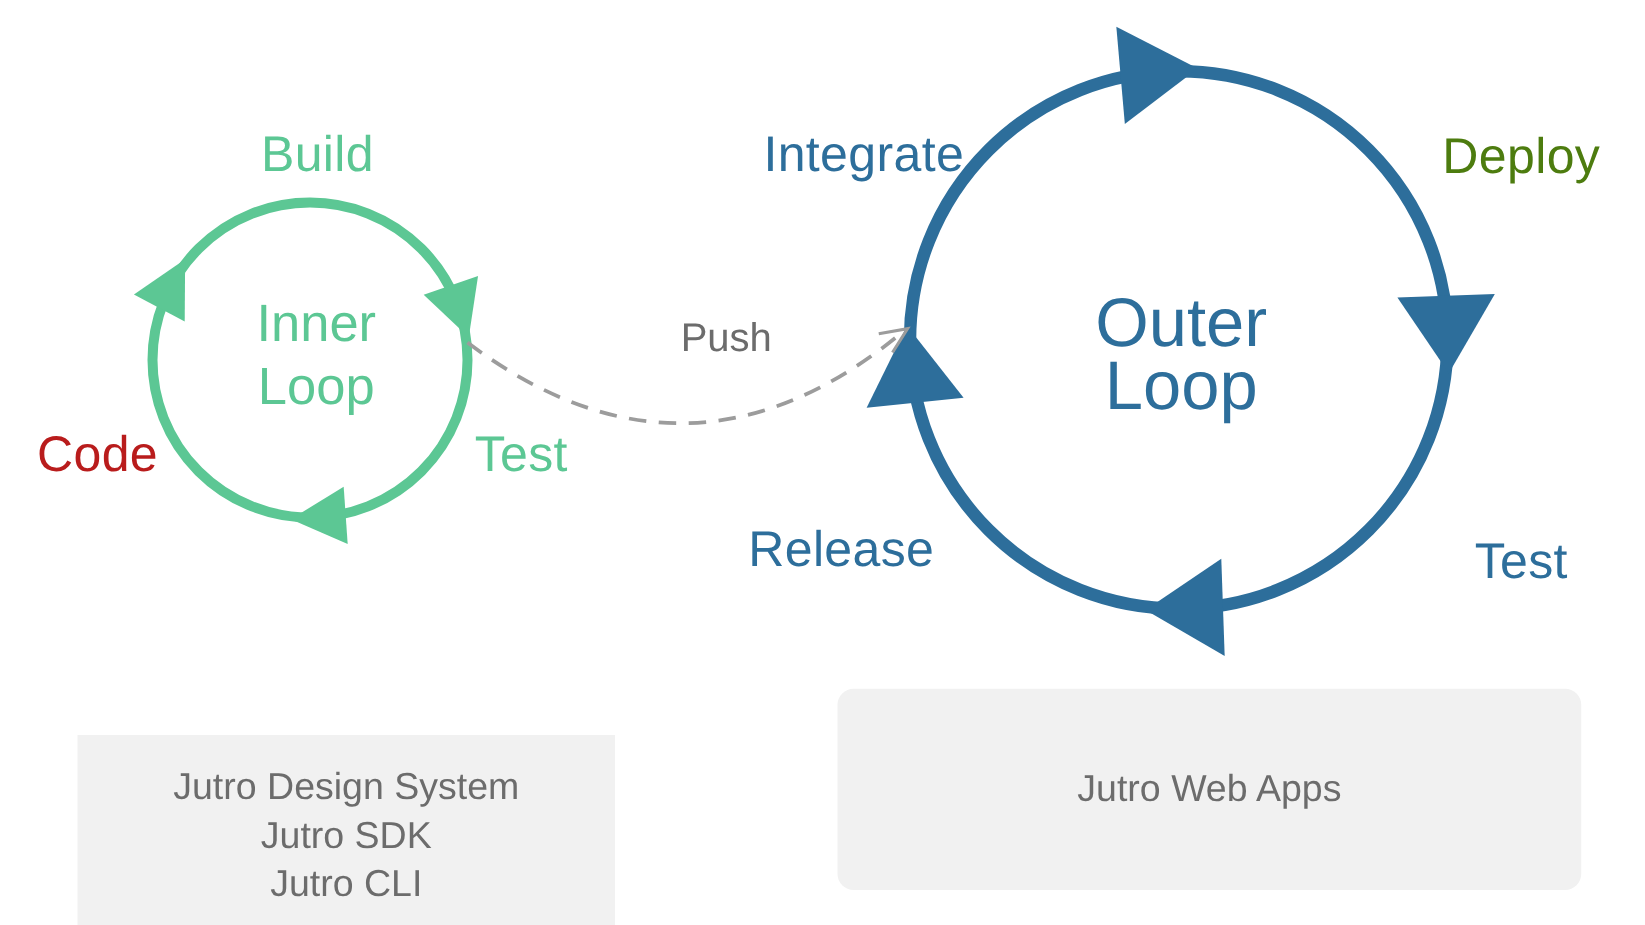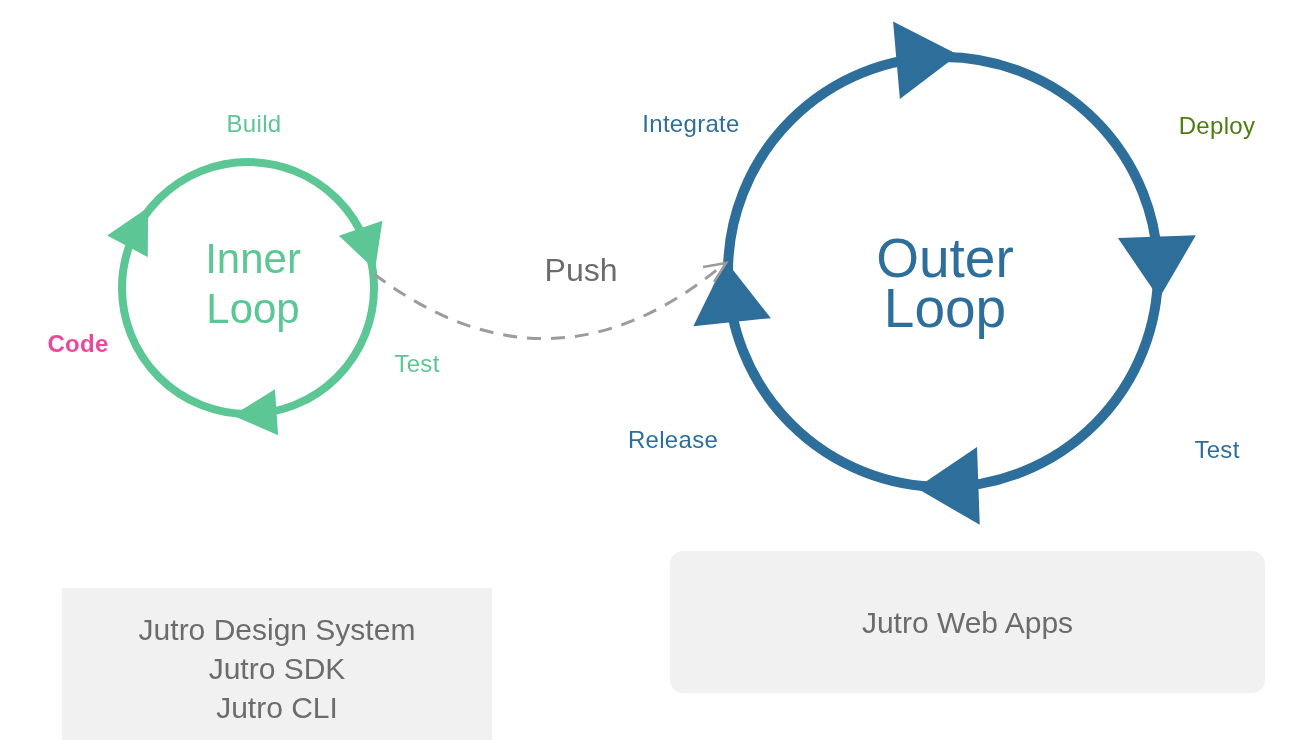--- a/index.html
+++ b/index.html
@@ -12,21 +12,21 @@
     font-family: "Liberation Sans", "DejaVu Sans", sans-serif;
   }
   #diagram-svg {
     position: absolute;
     left: 0; top: 0;
     width: 1316px; height: 740px;
   }
   .stage-label {
     position: absolute;
     transform: translate(-50%, -50%);
-    font-size: 24px;
+    font-size: 40px;
     white-space: nowrap;
     letter-spacing: 0.3px;
   }
   .push-label {
     position: absolute;
     transform: translate(-50%, -50%);
     font-size: 32px;
     white-space: nowrap;
   }
   .loop-title {
@@ -43,21 +43,21 @@
     position: absolute;
     display: flex;
     flex-direction: column;
     align-items: center;
     justify-content: center;
     text-align: center;
     font-size: 30px;
     line-height: 39px;
   }
   .box-inner { left: 62px;  top: 588px; width: 430px; height: 161px; }
-  .box-outer { left: 670px; top: 551px; width: 595px; height: 142px; border-radius: 13px; }
+  .box-outer { left: 670px; top: 551px; width: 595px; height: 161px; border-radius: 13px; }
 </style>
 </head>
 <body>
 
 <div class="canvas">
 
   <svg id="diagram-svg" viewBox="0 0 1316 740" xmlns="http://www.w3.org/2000/svg">
       <circle cx="248" cy="288" r="126" fill="none" stroke="#5CC794" stroke-width="8"></circle>
       <polygon points="148.1098151191938,207.4792513417917 107.14527172085927,235.53109948350897 147.76086099236989,257.12679137166" fill="#5CC794"></polygon>
       <polygon points="375.01408986337714,269.85996206790173 382.4360183060465,220.7690771890172 338.94216382847793,235.74521229404638" fill="#5CC794"></polygon>
@@ -65,21 +65,21 @@
       <circle cx="943" cy="272" r="215" fill="none" stroke="#2D6E9B" stroke-width="10"></circle>
       <polygon points="958.231754514182,54.846129082579566 893.0686092653351,21.3981919073563 899.8667571996524,99.10137835851245" fill="#2D6E9B"></polygon>
       <polygon points="1159.059100646661,298.57583541031346 1195.8715741048504,235.25252376373197 1117.919089597361,237.97468450652707" fill="#2D6E9B"></polygon>
       <polygon points="916.4241645896866,488.0591006466609 979.7474762362681,524.8715741048505 977.025315493473,446.9190895973611" fill="#2D6E9B"></polygon>
       <polygon points="725.6133718983942,260.5604229704874 693.307782701626,326.29739055075885 770.8804905403514,318.1441704158819" fill="#2D6E9B"></polygon>
       <path d="M 374 274 Q 552 408 724 264" fill="none" stroke="#9C9C9C" stroke-width="3" stroke-dasharray="14 10"></path>
       <path d="M 714 282 L 726 263 L 703 267" fill="none" stroke="#9C9C9C" stroke-width="2.5" stroke-linejoin="miter"></path>
     </svg>
 
   <div class="stage-label" style="left: 254px; top: 124px; color: rgb(92, 199, 148);">Build</div>
-  <div class="stage-label" style="left: 78px; top: 344px; color: #ec4899; font-weight: bold;">Code</div>
+  <div class="stage-label" style="left: 78px; top: 364px; color: #b91c1c;">Code</div>
   <div class="stage-label" style="left: 417px; top: 364px; color: rgb(92, 199, 148);">Test</div>
 
   <div class="loop-title inner-title" style="left: 253px; top: 284px; color: rgb(92, 199, 148);">
     <div>Inner</div>
     <div>Loop</div>
   </div>
 
   <div class="push-label" style="left: 551px; top: 270px; color: rgb(108, 108, 108); margin-left: 30px;">Push</div>
 
   <div class="stage-label" style="left: 691px; top: 124px; color: rgb(45, 110, 155);">Integrate</div>

